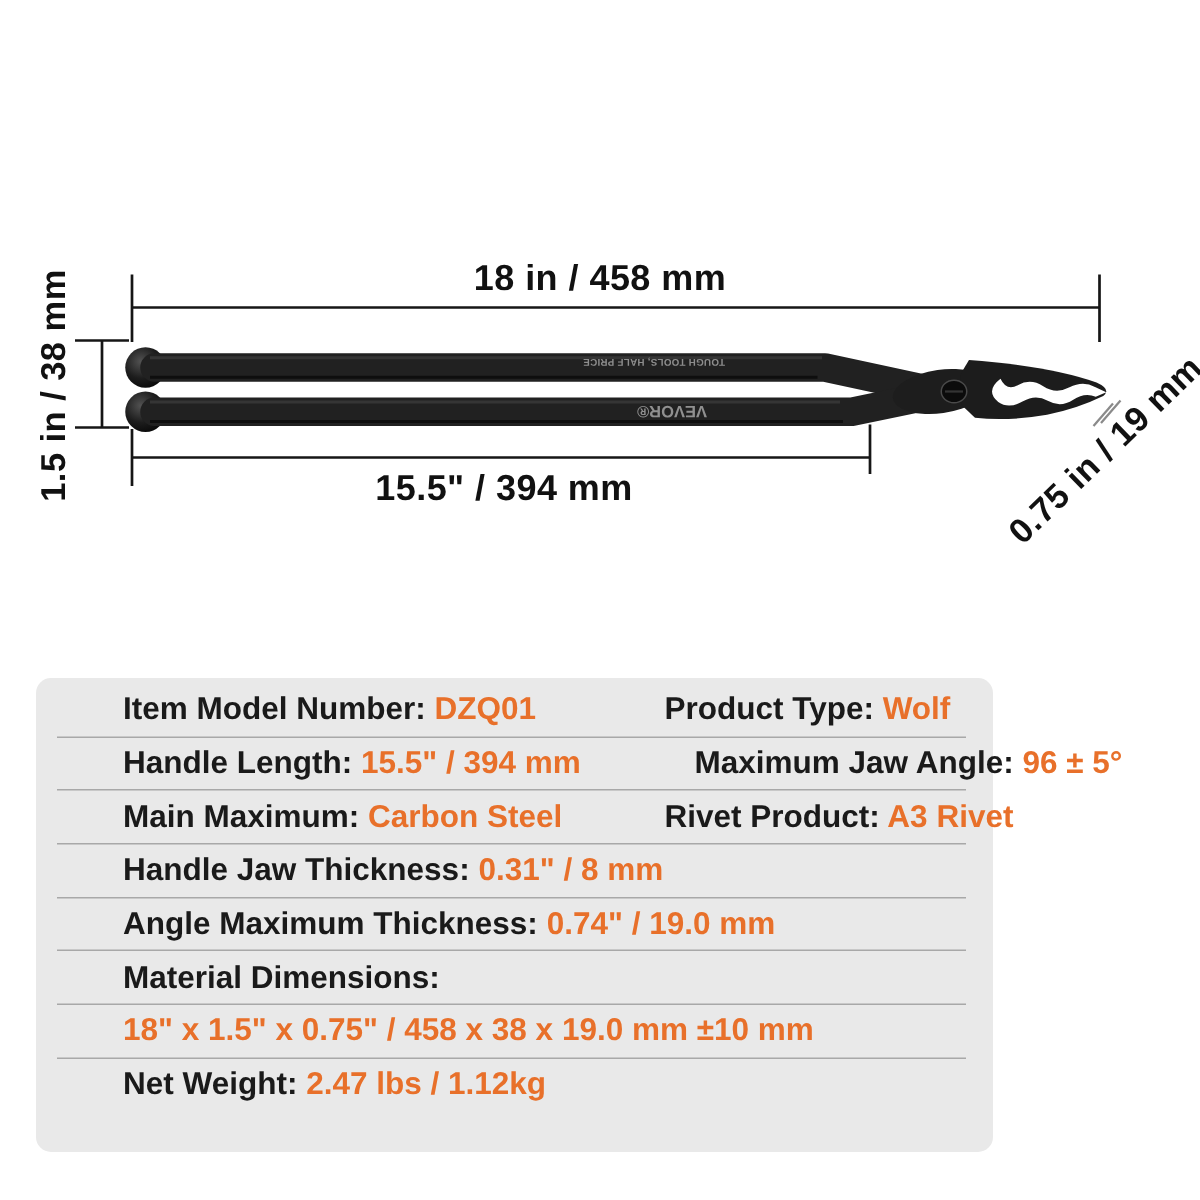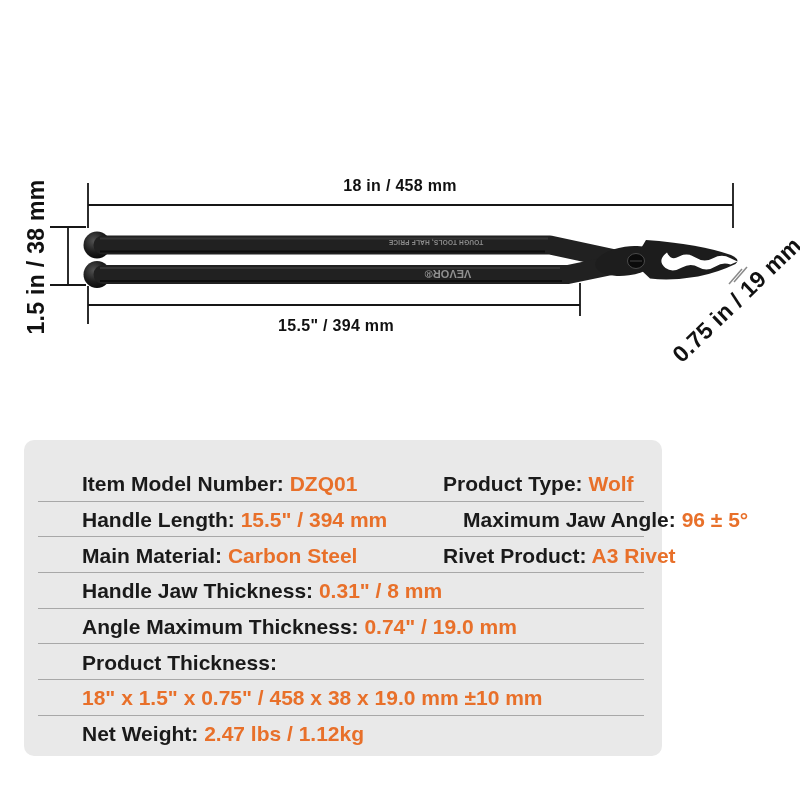--- a/index.html
+++ b/index.html
@@ -4,28 +4,28 @@
 <style>
   html,body{margin:0;padding:0;background:#ffffff;}
   .canvas{
     position:relative;width:800px;height:800px;overflow:hidden;
     background:#ffffff;font-family:"Liberation Sans",sans-serif;
   }
   
   .diagram{position:absolute;left:0;top:0;width:800px;height:430px;}
   .dim-label{
     position:absolute;white-space:nowrap;font-weight:bold;color:#111111;
-    font-size:16px;letter-spacing:0.3px;transform:translate(-50%,-50%);
+    font-size:24px;letter-spacing:0.3px;transform:translate(-50%,-50%);
   }
   .dim-label.rot-left{transform:translate(-50%,-50%) rotate(-90deg);font-size:23px;}
   .dim-label.rot-diag{transform:translate(-50%,-50%) rotate(-44deg);font-size:23px;}
   
   .spec-table{
-    position:absolute;left:24px;top:440px;width:638px;height:316px;
-    background:#E9E9E9;border-radius:10px;padding-top:26px;box-sizing:border-box;
+    position:absolute;left:24px;top:452px;width:638px;height:316px;
+    background:#E9E9E9;border-radius:10px;padding-top:4px;box-sizing:border-box;
   }
   .spec-row{position:relative;height:34.7px;}
   .spec-sep{height:1px;background:#A8A8A8;margin:0 18px 0 14px;}
   .spec-cell{
     position:absolute;top:50%;transform:translateY(-50%);
     white-space:nowrap;font-size:21px;font-weight:bold;line-height:1;
   }
   .spec-cell .lbl{color:#1A1A1A;}
   .spec-cell .val{color:#E8702A;}
 </style>
@@ -118,34 +118,34 @@
         <div class="spec-cell" style="left: 58px;"><span class="lbl">Item Model Number:</span> <span class="val">DZQ01</span></div>
         <div class="spec-cell" style="left: 419px;"><span class="lbl">Product Type:</span> <span class="val">Wolf</span></div>
       </div>
       <div class="spec-sep"></div>
       <div class="spec-row">
         <div class="spec-cell" style="left: 58px;"><span class="lbl">Handle Length:</span> <span class="val">15.5" / 394 mm</span></div>
         <div class="spec-cell" style="left: 419px; margin-left: 20px;"><span class="lbl">Maximum Jaw Angle:</span> <span class="val">96 ± 5°</span></div>
       </div>
       <div class="spec-sep"></div>
       <div class="spec-row">
-        <div class="spec-cell" style="left: 58px;"><span class="lbl">Main Material:</span> <span class="val">Carbon Steel</span></div>
+        <div class="spec-cell" style="left: 58px;"><span class="lbl">Main Maximum:</span> <span class="val">Carbon Steel</span></div>
         <div class="spec-cell" style="left: 419px;"><span class="lbl">Rivet Product:</span> <span class="val">A3 Rivet</span></div>
       </div>
       <div class="spec-sep"></div>
       <div class="spec-row">
         <div class="spec-cell" style="left: 58px;"><span class="lbl">Handle Jaw Thickness:</span> <span class="val">0.31" / 8 mm</span></div>
       </div>
       <div class="spec-sep"></div>
       <div class="spec-row">
         <div class="spec-cell" style="left: 58px;"><span class="lbl">Angle Maximum Thickness:</span> <span class="val">0.74" / 19.0 mm</span></div>
       </div>
       <div class="spec-sep"></div>
       <div class="spec-row">
-        <div class="spec-cell" style="left: 58px;"><span class="lbl">Product Thickness:</span></div>
+        <div class="spec-cell" style="left: 58px;"><span class="lbl">Material Dimensions:</span></div>
       </div>
       <div class="spec-sep"></div>
       <div class="spec-row">
         <div class="spec-cell" style="left: 58px;"><span class="val">18" x 1.5" x 0.75" / 458 x 38 x 19.0 mm ±10 mm</span></div>
       </div>
       <div class="spec-sep"></div>
       <div class="spec-row">
         <div class="spec-cell" style="left: 58px;"><span class="lbl">Net Weight:</span> <span class="val">2.47 lbs / 1.12kg</span></div>
       </div>
     </div>

